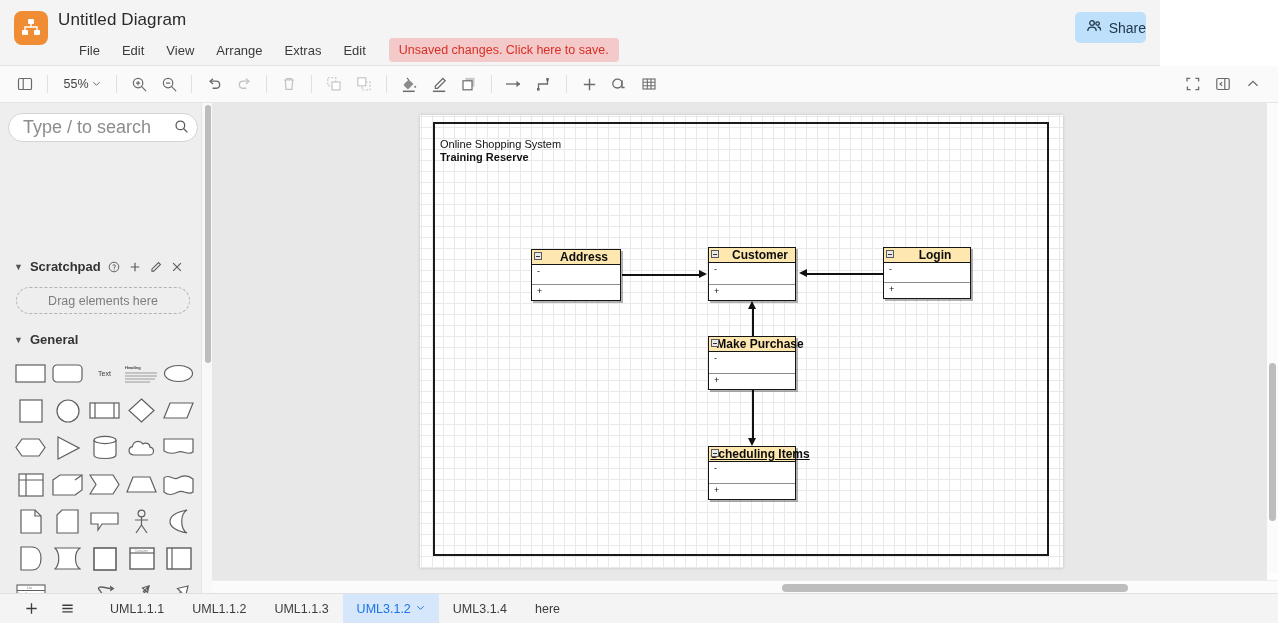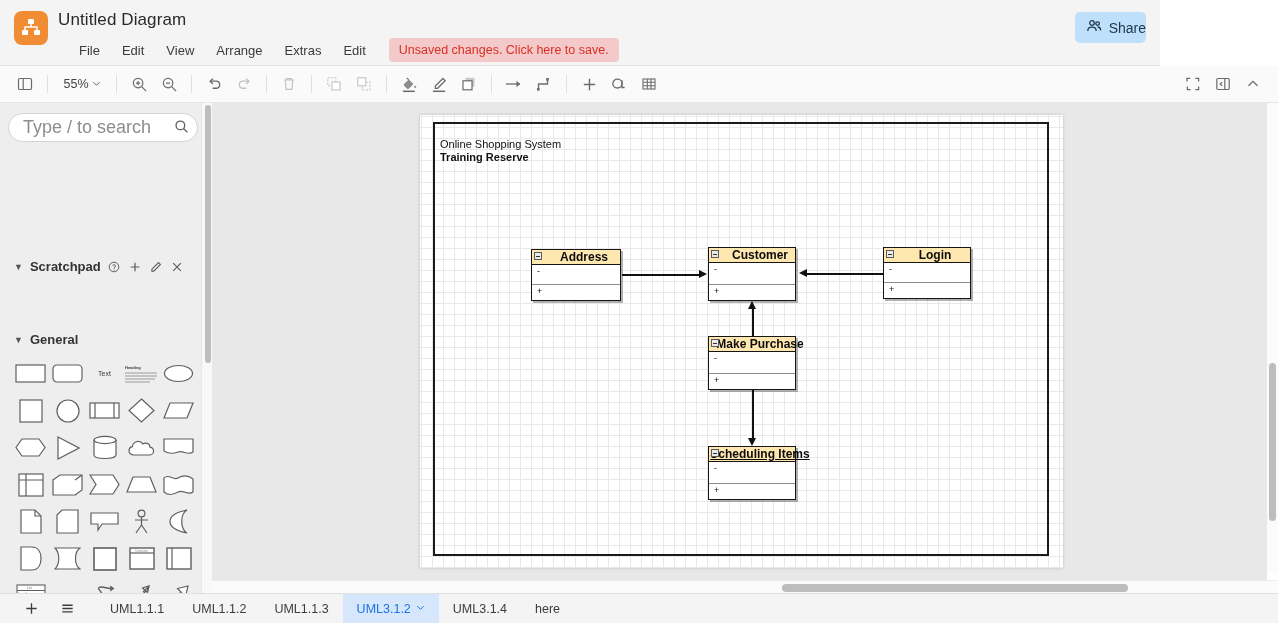--- a/index.html
+++ b/index.html
@@ -434,20 +434,23 @@
             </svg>
         </span>
         <span>
           <svg width="12" height="12" viewBox="0 0 14 14" fill="none" stroke="currentColor" stroke-width="1.3">
               <path d="M2.5 2.5 11.5 11.5M11.5 2.5 2.5 11.5"></path>
             </svg>
         </span>
       </span>
     </div>
 
+    <div class="scratchpad-drop">
+      <span>Drag elements here</span>
+    </div>
 
     <div class="sec-head" style="left:14px; top:229px;">
       <span class="caret">▼</span>
       <span>General</span>
     </div>
 
     <div class="shape-grid">
 
       <div class="shape-row">
         <div class="shape-cell">

